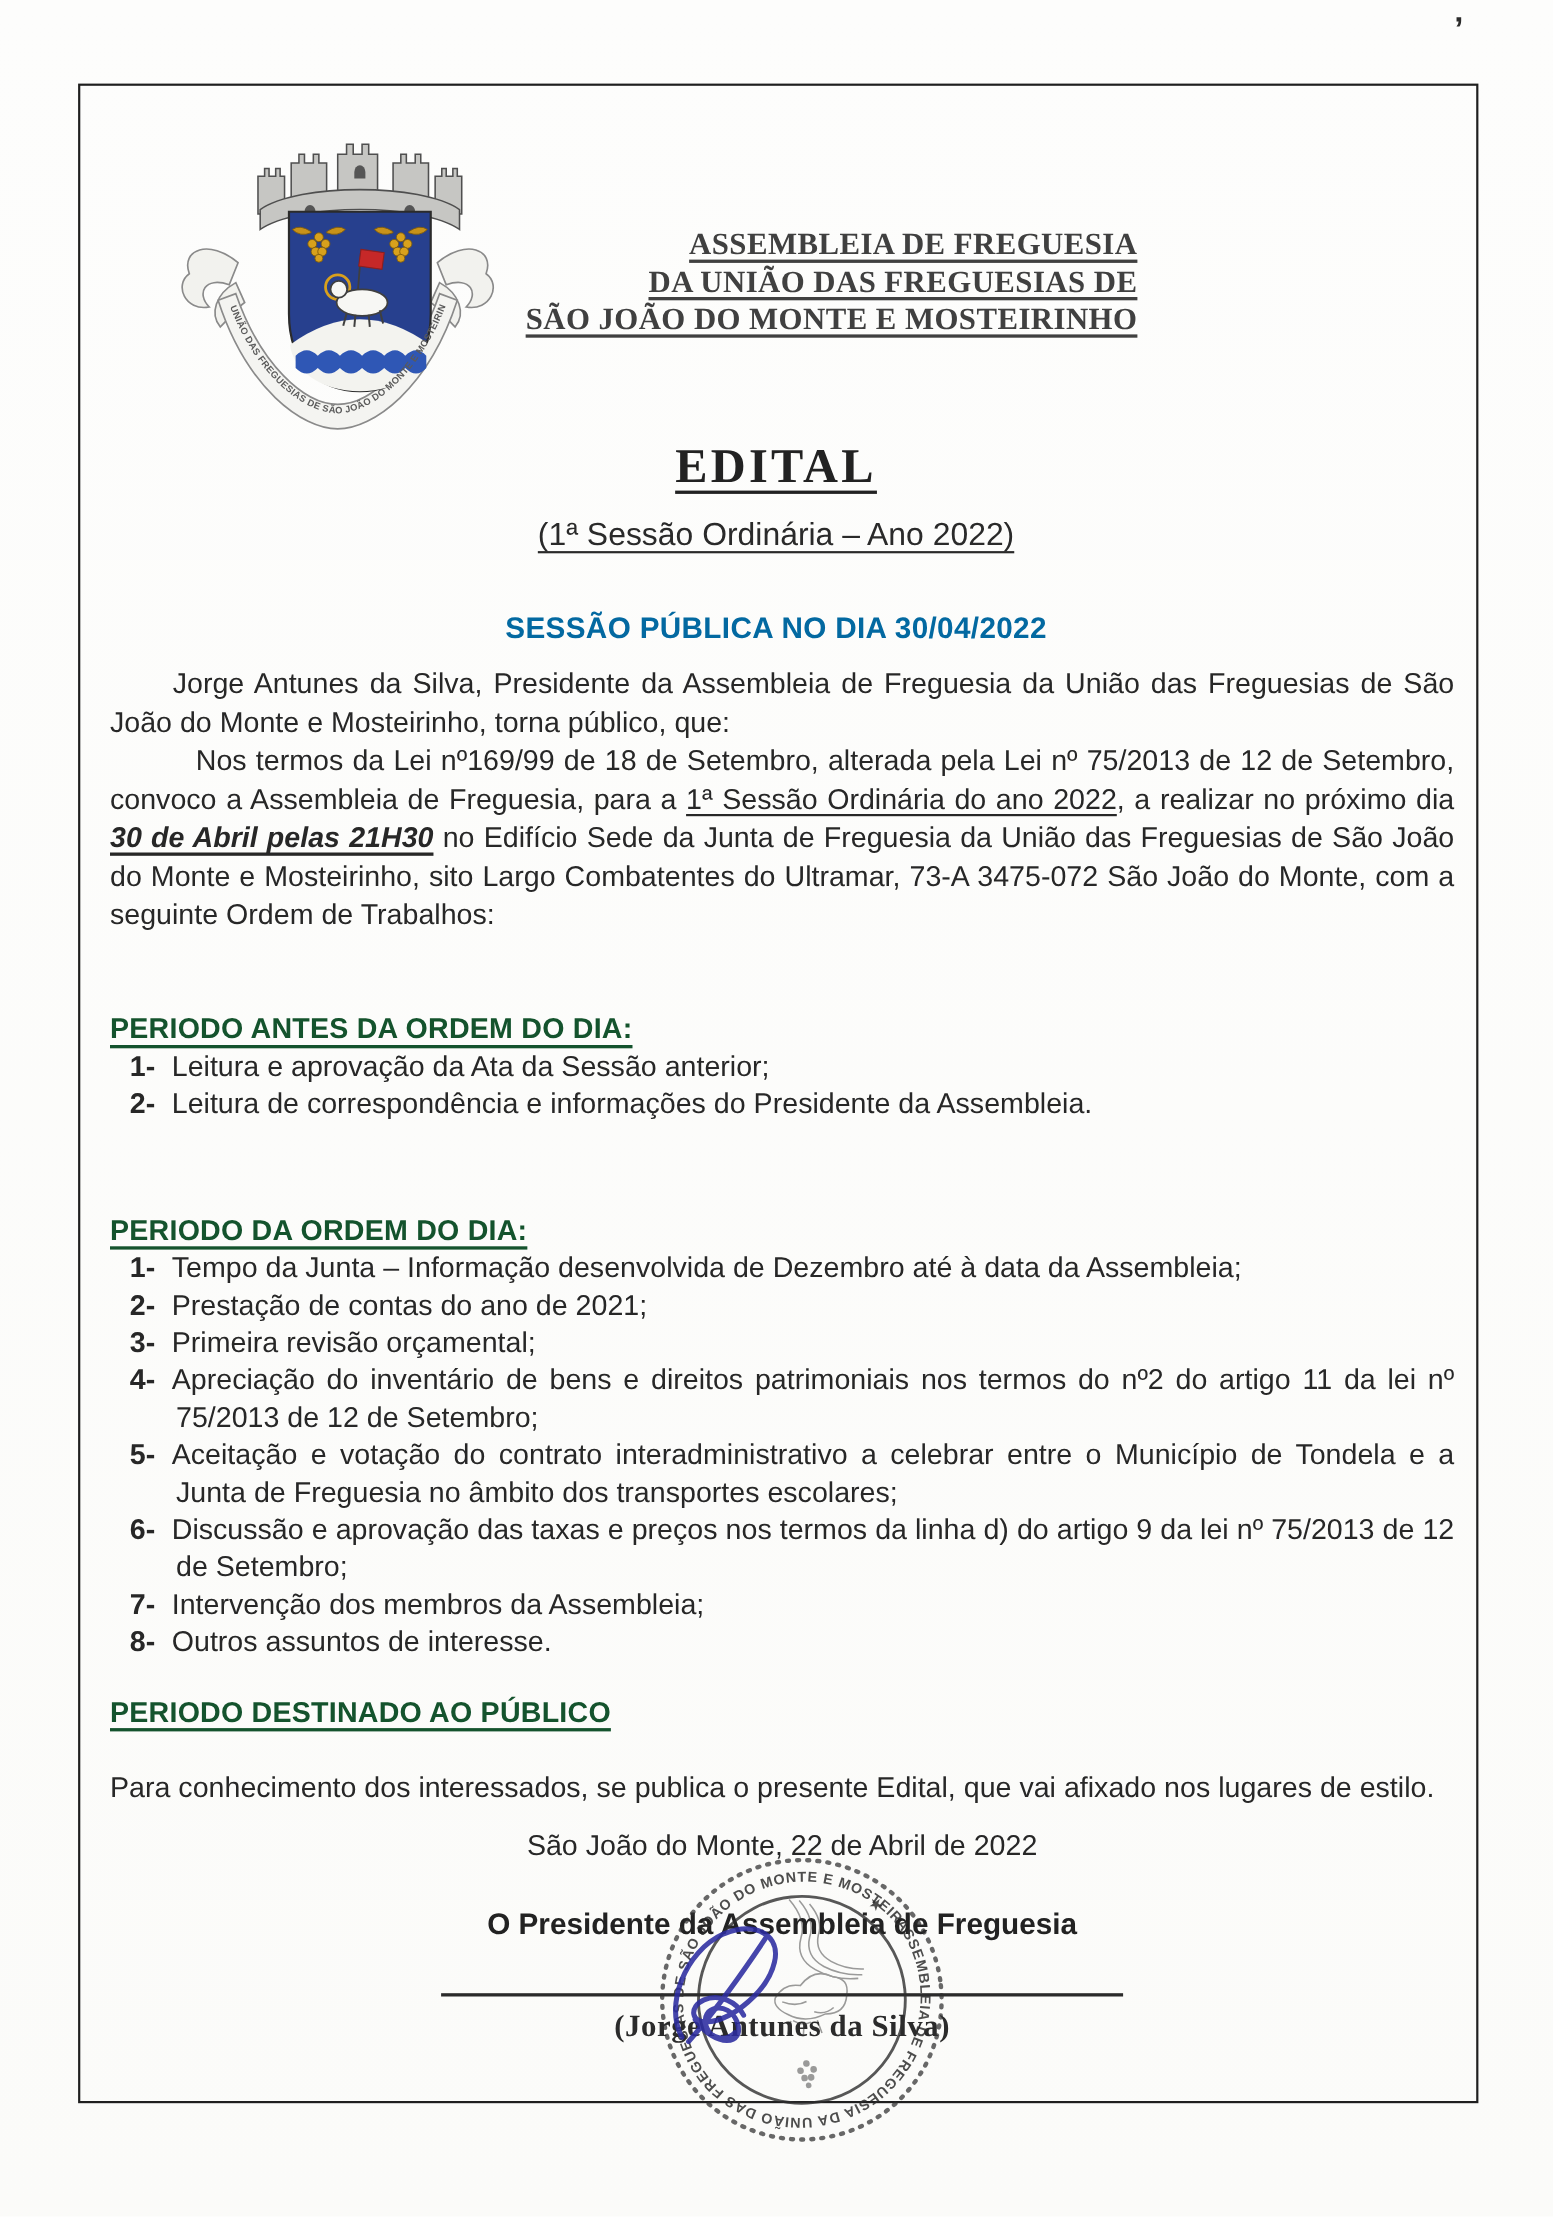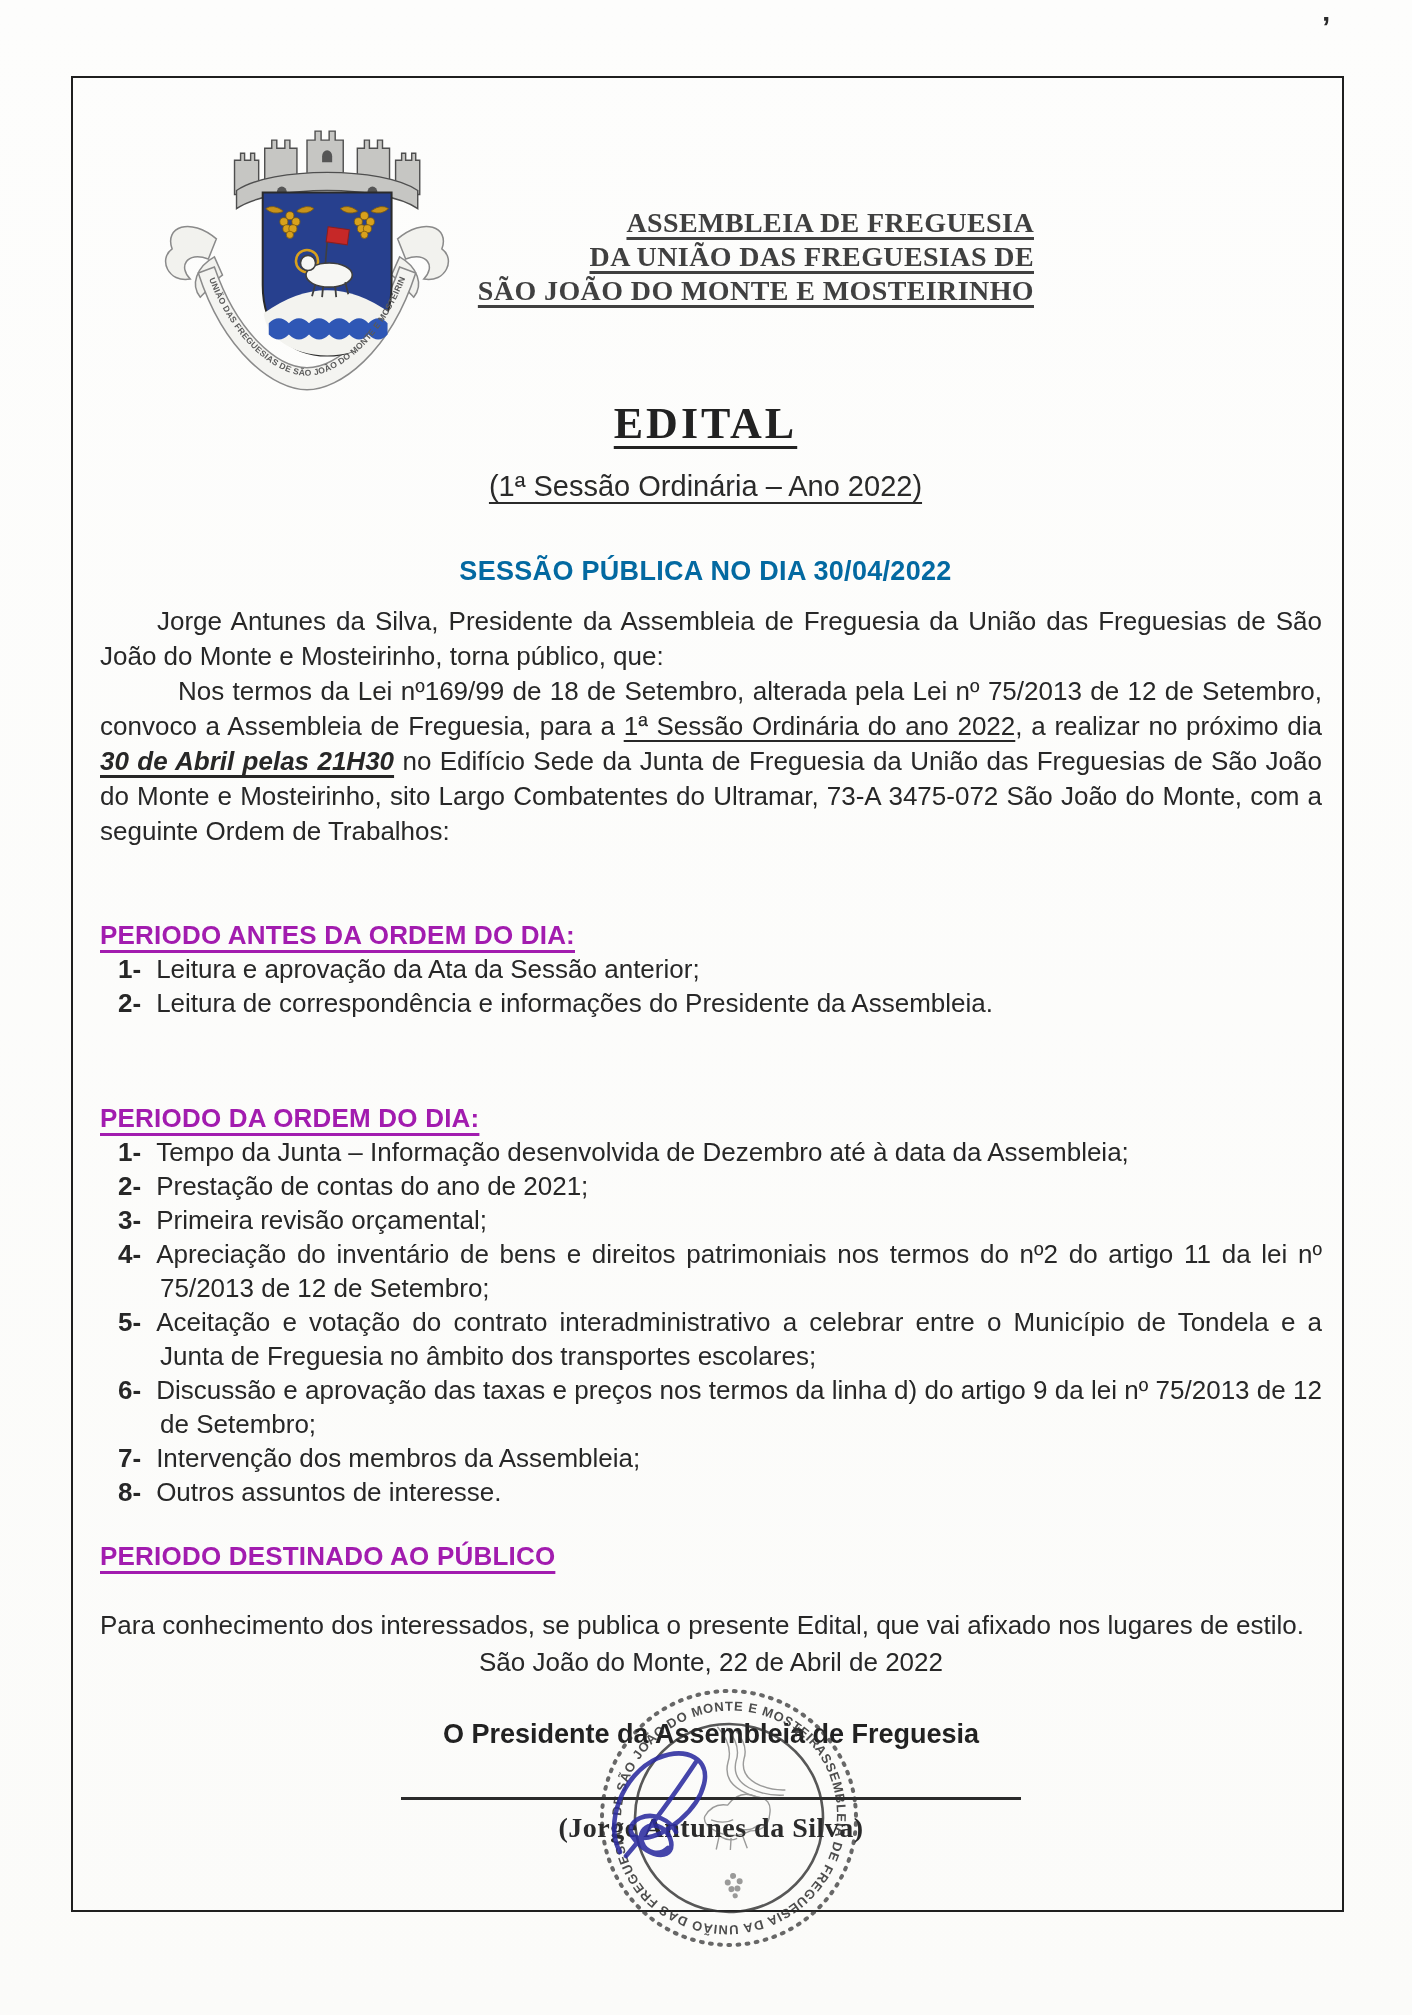--- a/index.html
+++ b/index.html
@@ -38,30 +38,30 @@
   
   #bodytext{left:100px;top:604px;width:1222px;font-size:26px;line-height:35px;text-align:justify;color:#272727;}
   #bodytext p{margin:0;}
   #p1{text-indent:57px;}
   #p2{text-indent:78px;}
   .u{text-decoration:underline;text-underline-offset:5px;text-decoration-thickness:2px;}
   .bu{font-weight:700;font-style:italic;text-decoration:underline;text-underline-offset:5px;text-decoration-thickness:2.5px;}
   
   #main-flow{left:100px;top:918px;width:1222px;font-size:26px;line-height:34px;color:#272727;}
   .sec-h{
-    margin:0;font-size:26px;font-weight:700;color:#a21caf;letter-spacing:.2px;
+    margin:0;font-size:26px;font-weight:700;color:#14532d;letter-spacing:.2px;
     text-decoration:underline;text-decoration-thickness:2.5px;text-underline-offset:6px;
   }
   ul.items{list-style:none;margin:0;padding:0;}
   ul.items li{padding-left:60px;text-indent:-42px;text-align:justify;}
   ul.items .num{font-weight:700;margin-right:15px;}
   #h2{margin-top:81px;}
   #h3{margin-top:30px;}
   #notice{margin:35px 0 0 0;}
-  #place-date{margin:3px 0 0 0;text-align:center;}
+  #place-date{margin:18px 0 0 0;text-align:center;}
   #presidente{margin:38px 0 0 0;text-align:center;font-weight:700;font-size:27px;color:#222;}
   #sig-line{margin:46px auto 0 auto;width:620px;border:0;border-top:3px solid #2b2b2b;}
   #sig-name{
     margin:11px 0 0 0;text-align:center;
     font-family:"Liberation Serif","DejaVu Serif",serif;
     font-weight:700;font-size:28px;color:#2b2b2b;letter-spacing:.5px;
   }
   
   #stamp{left:579px;top:1668px;width:300px;height:300px;transform:rotate(-6deg);}
   #signature{left:592px;top:1740px;width:200px;height:140px;}

